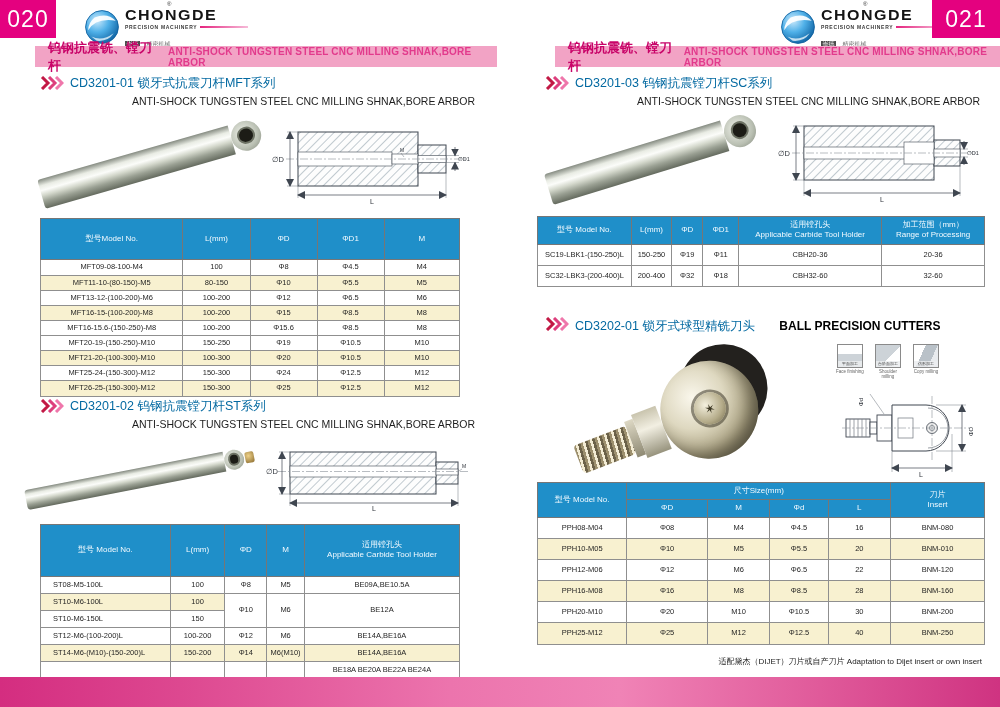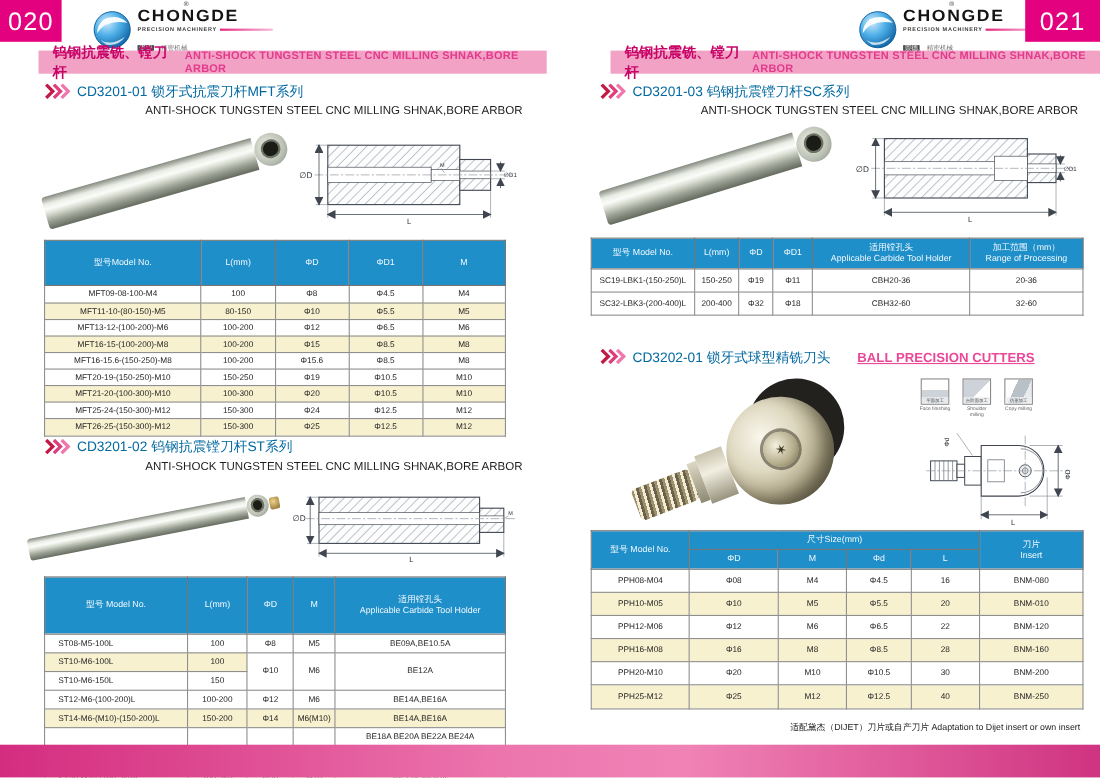--- a/index.html
+++ b/index.html
@@ -36,21 +36,21 @@
   .cat-en { font-size:10px; font-weight:bold; color:#e23a8c; margin-left:8px; letter-spacing:.2px; }
 
   
   .section { position:absolute; }
   #sec1 { left:40px; top:75px; } #sec2 { left:40px; top:398px; }
   #sec3 { left:545px; top:75px; } #sec4 { left:545px; top:316px; }
   .sec-row { display:flex; align-items:flex-start; gap:6px; }
   .chevrons { margin-top:1px; flex:0 0 auto; }
   .sec-title { font-size:12.5px; font-weight:normal; color:#0369a1; }
   .sec-sub { font-size:10.5px; color:#1e1e1e; margin-left:62px; margin-top:3px; }
-  .sec-en-inline { font-size:12px; font-weight:bold; color:#ec4899; margin-left:20px;text-decoration:underline; }
+  .sec-en-inline { font-size:12px; font-weight:bold; color:#000000; margin-left:20px; }
 
   
   .table-wrap { position:absolute; }
   #table1 { left:40px; top:218px; width:420px; }
   #table2 { left:40px; top:524px; width:420px; }
   #table3 { left:537px; top:216px; width:448px; }
   #table4 { left:537px; top:482px; width:448px; }
   .table-wrap table { width:100%; border-collapse:collapse; table-layout:fixed; }
   .table-wrap th { background:#1f8fc9; color:#f2faff; font-weight:normal; font-size:8px;
                    border:1px solid #767676; padding:15px 1px; white-space:pre-line; line-height:1.3; }

